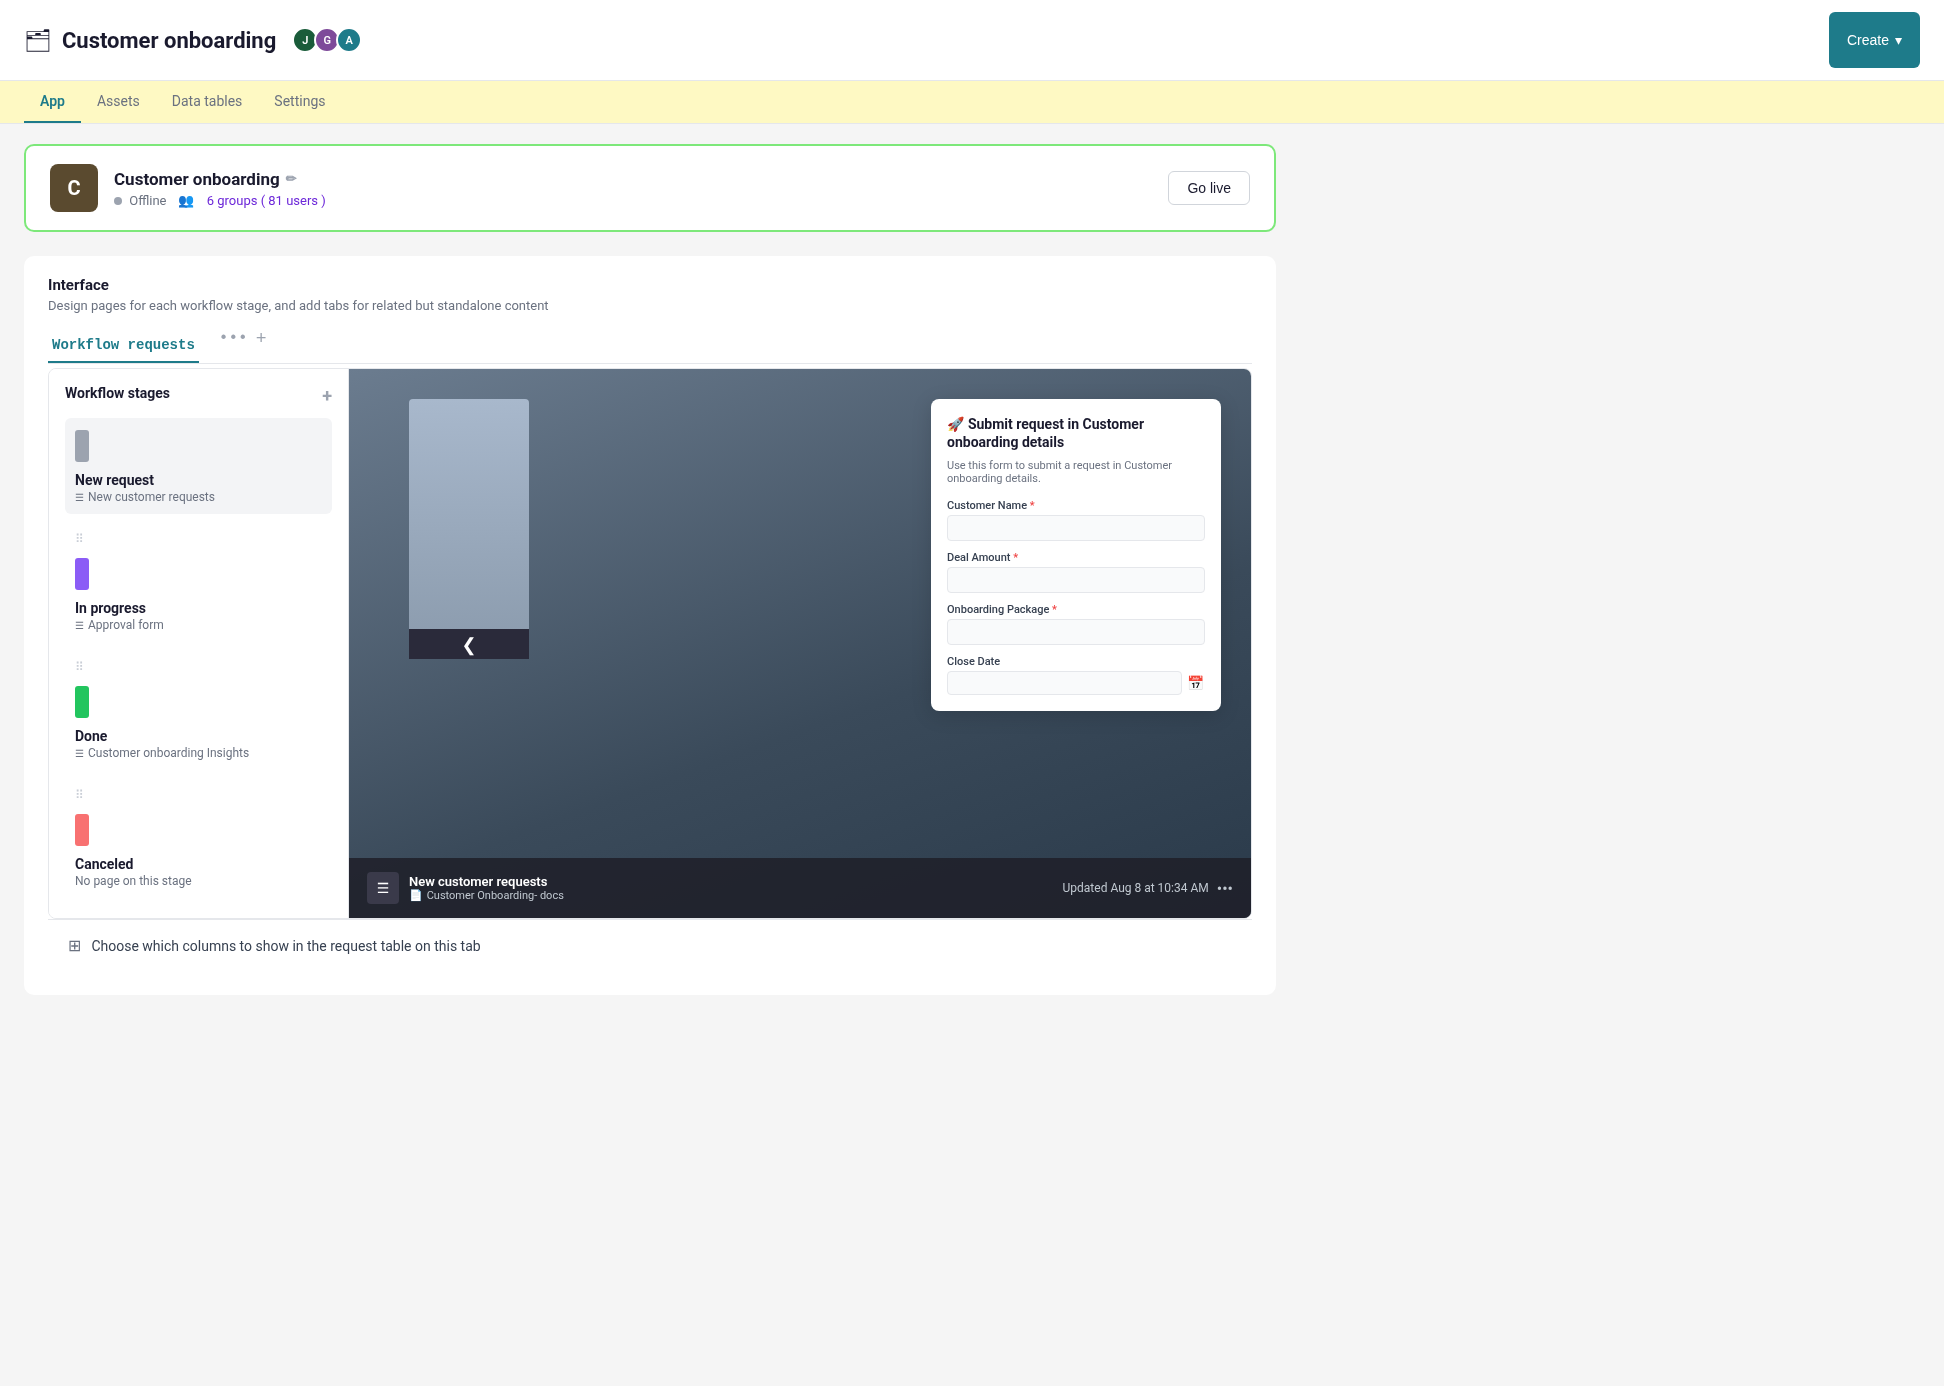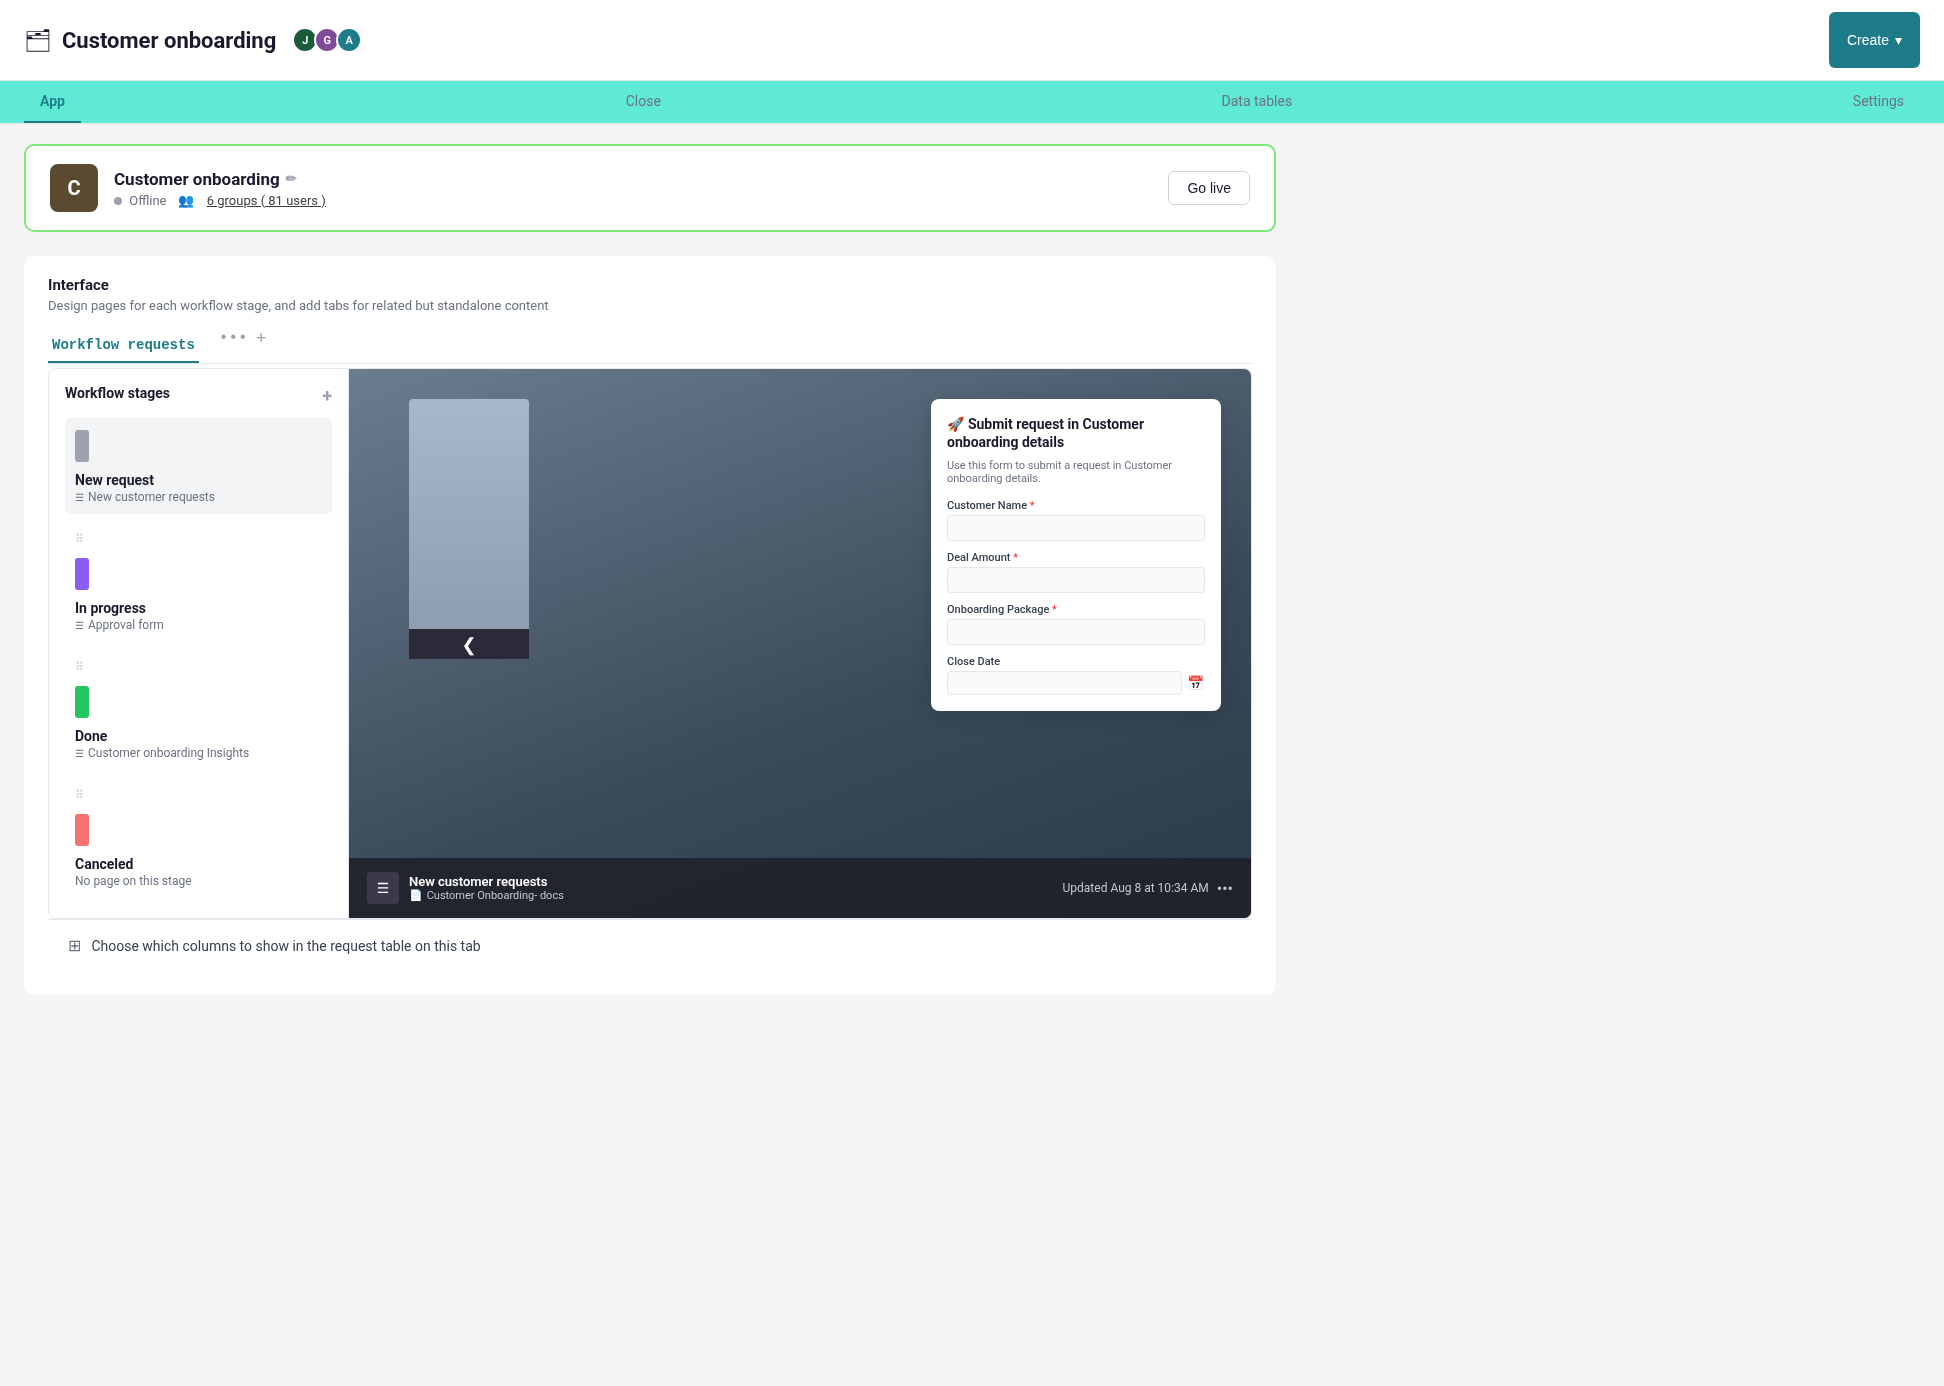--- a/index.html
+++ b/index.html
@@ -59,26 +59,25 @@
       font-size: 14px;
       font-weight: 500;
       cursor: pointer;
       display: flex;
       align-items: center;
       gap: 6px;
     }
 
     
     .nav-tabs {
-      background: #5eead4;
+      background: #fef9c3;
       padding: 0 24px;
       display: flex;
       gap: 0;
       border-bottom: 1px solid #e5e7eb;
-      justify-content: space-between;
     }
     .nav-tab {
       padding: 12px 16px;
       font-size: 14px;
       cursor: pointer;
       color: #6b7280;
       border-bottom: 2px solid transparent;
       font-weight: 400;
     }
     .nav-tab.active {
@@ -145,22 +144,21 @@
     }
     .offline-dot {
       display: inline-block;
       width: 8px;
       height: 8px;
       background: #9ca3af;
       border-radius: 50%;
       margin-right: 4px;
     }
     .groups-link {
-      color: #404040;
-      text-decoration: underline;
+      color: #6d28d9;
       cursor: pointer;
     }
     .go-live-btn {
       background: #fff;
       color: #1a1a2e;
       border: 1px solid #d1d5db;
       padding: 8px 18px;
       border-radius: 6px;
       font-size: 14px;
       cursor: pointer;
@@ -453,21 +451,21 @@
     </div>
   </div>
   <button class="create-btn">
     <span>Create</span>
     <span>▾</span>
   </button>
 </div>
 
 <div class="nav-tabs">
   <div class="nav-tab active">App</div>
-  <div class="nav-tab">Close</div>
+  <div class="nav-tab">Assets</div>
   <div class="nav-tab">Data tables</div>
   <div class="nav-tab">Settings</div>
 </div>
 
 <div class="page-body">
 
   <div class="onboarding-card">
     <div class="onboarding-card-left">
       <div class="onboarding-icon">
         <span>C</span>

